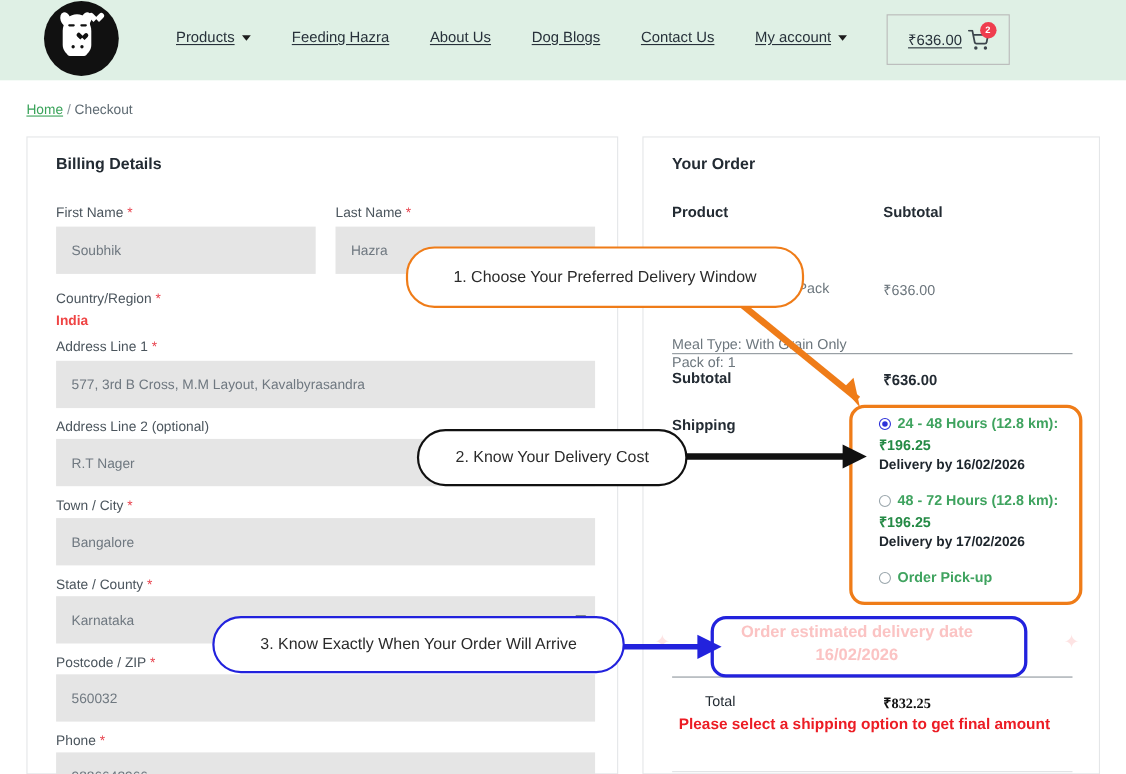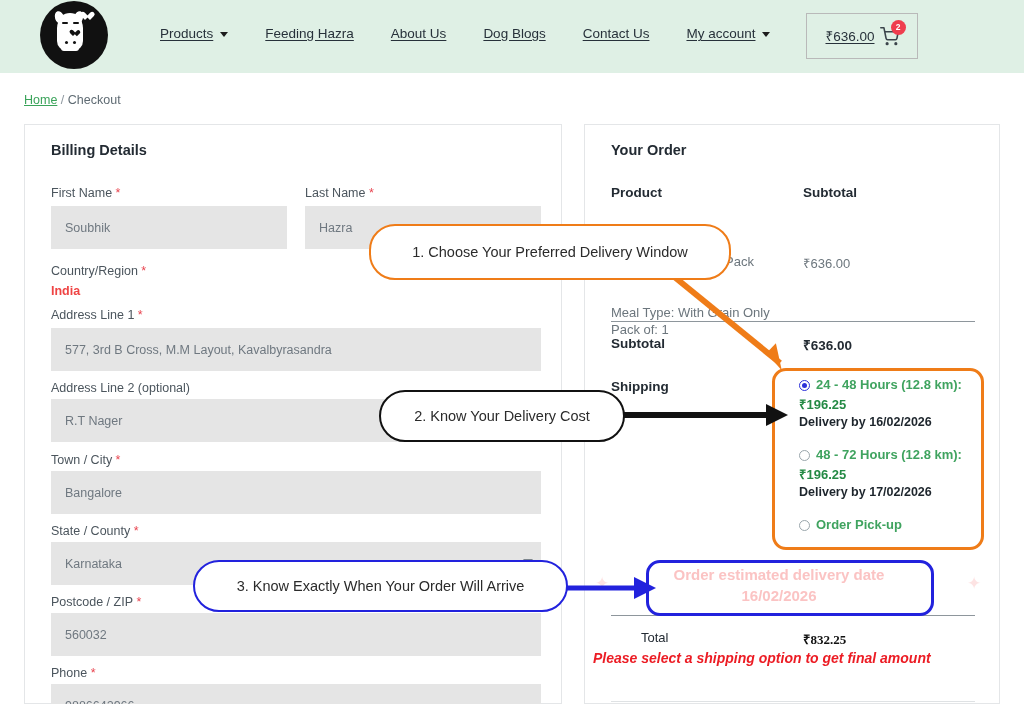--- a/index.html
+++ b/index.html
@@ -333,21 +333,21 @@
     </div>
 
     <div class="deco-star" style="left:382px; top:448px;">✦</div>
     <div class="deco-star" style="left:10px; top:448px;">✦</div>
 
     <div class="ord-rule" style="left:26px; top:490px; width:364px;"></div>
 
     <div class="total-lbl" style="left:40px; top:505px;margin-left:16px;">Total</div>
     <div class="total-val" style="left:218px; top:505px;font-family:Liberation Serif, serif;">₹832.25</div>
 
-    <div class="ship-warn" style="left:8px; top:524px;font-style:italic;">Please select a shipping option to get final amount</div>
+    <div class="ship-warn" style="left:32px; top:524px;">Please select a shipping option to get final amount</div>
 
     <div class="ord-rule-l" style="left:26px; top:576px; width:364px;"></div>
   </div>
 
   <div class="highlight-box hl-orange" style="left:772px; top:368px; width:212px; height:182px;"></div>
   <div class="highlight-box hl-blue" style="left:646px; top:560px; width:288px; height:56px;"></div>
 
   <svg class="anno">
 
     <path d="M672,275 L780,363" stroke="#ef7c18" stroke-width="6" fill="none"></path>

